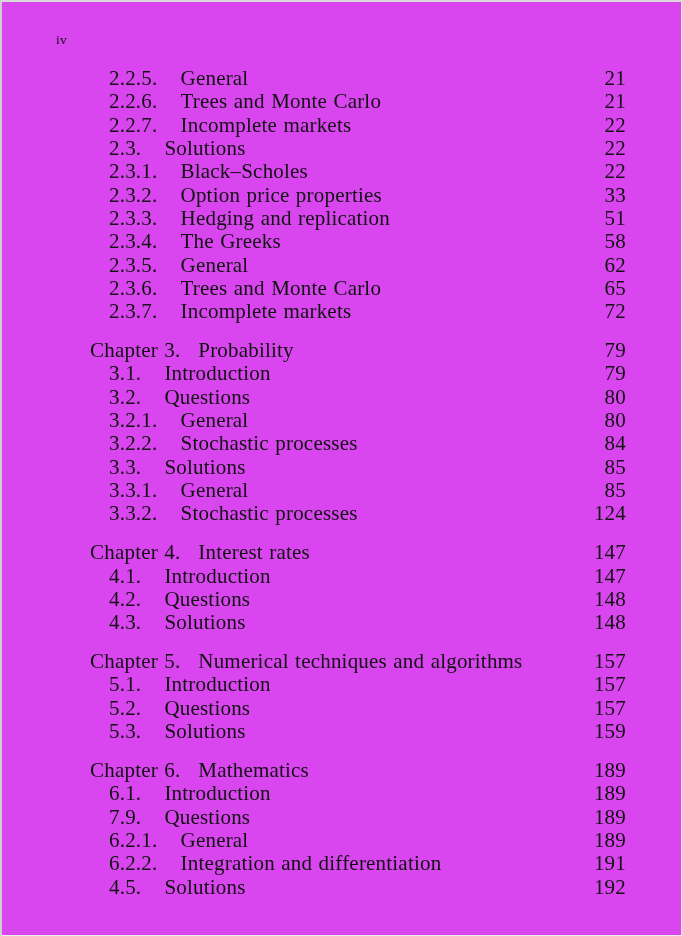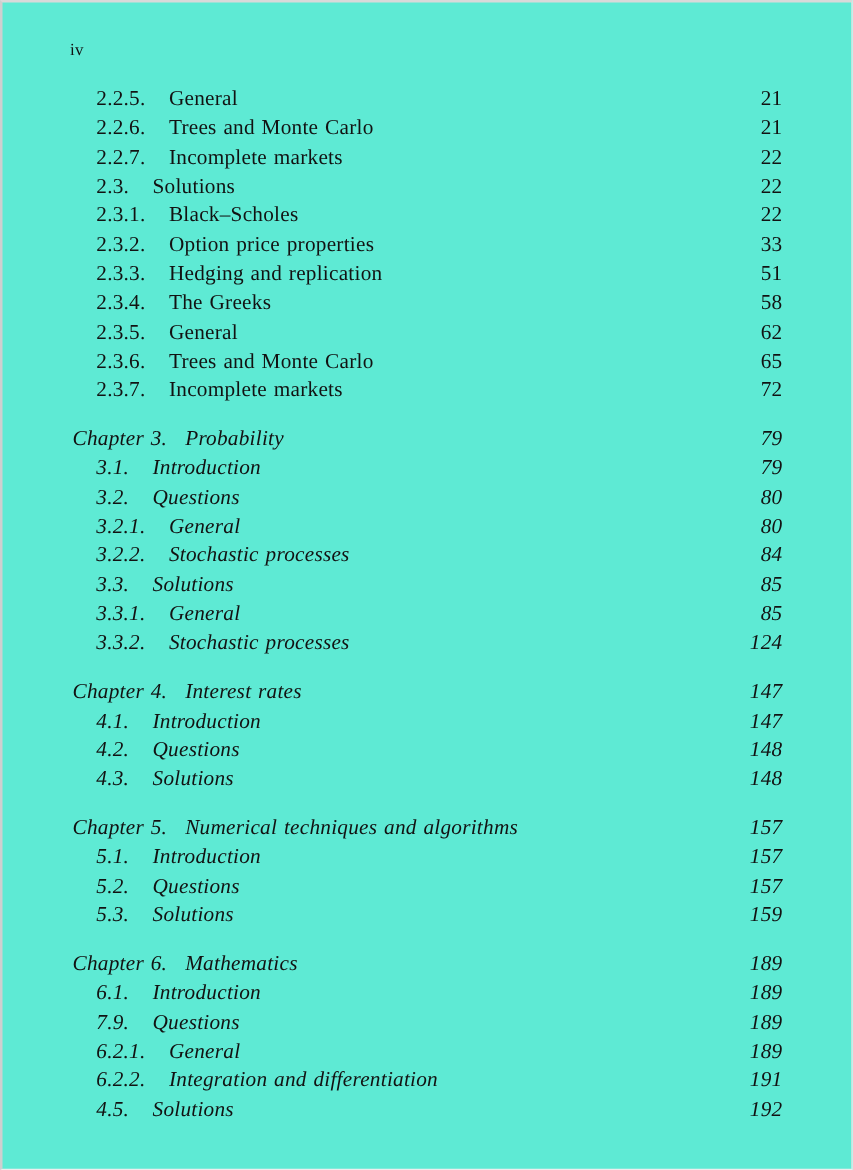--- a/index.html
+++ b/index.html
@@ -5,21 +5,21 @@
   html, body {
     margin: 0;
     padding: 0;
     background: #ffffff;
   }
   .page {
     position: relative;
     width: 682px;
     height: 936px;
     box-sizing: border-box;
-    background: #5eead4;
+    background: #d946ef;
     border-top: 2px solid #d9d9d9;
     border-left: 2px solid #cfcfcf;
     border-right: 1px solid #e2e2e2;
     border-bottom: 1px solid #eeeeee;
     font-family: "Liberation Serif", "DejaVu Serif", serif;
     color: #121212;
     overflow: hidden;
     letter-spacing: 0.2px;
     word-spacing: 0.06em;
   }
@@ -38,25 +38,25 @@
     position: absolute;
     left: 0;
     right: 0;
     top: 32px;
     text-align: center;
     font-size: 12px;
     line-height: 14px;
     letter-spacing: 0.7px;
   }
   .toc {
-    font-size: 17px;
+    font-size: 21px;
+    margin-left: 32px;
   }
   .toc-group.with-chapter {
     margin-top: 15.5px;
-    font-style: italic;
   }
   .toc-line {
     display: flex;
     align-items: baseline;
     height: 23.33px;
     line-height: 23.33px;
     padding-right: 55px;
     white-space: nowrap;
   }
   .toc-line.chapter-line { padding-left: 56px; }

